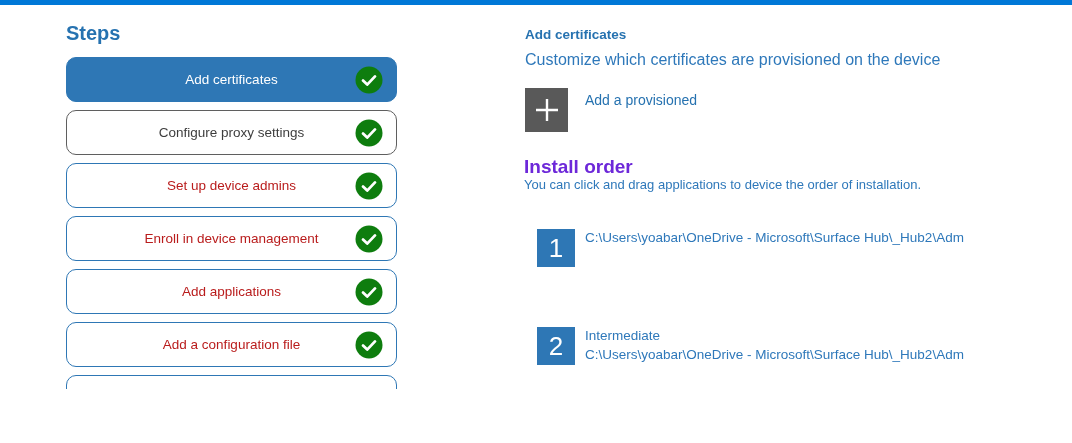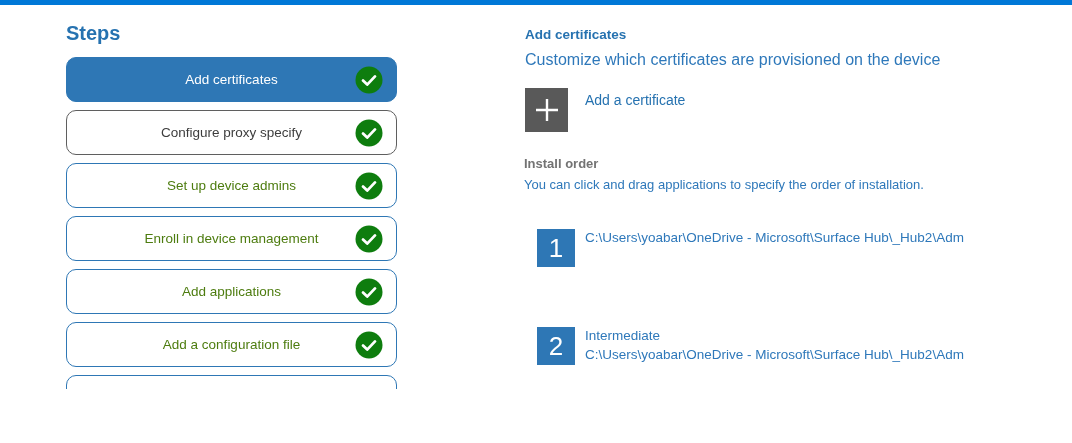--- a/index.html
+++ b/index.html
@@ -34,21 +34,21 @@
     left: 66px; top: 57px;
     width: 329px;
   }
   .step-btn {
     position: relative;
     width: 329px; height: 43px;
     margin-bottom: 8px;
     border: 1px solid #2e77b5;
     border-radius: 10px;
     background: #ffffff;
-    color: #4d7c0f;
+    color: #b91c1c;
     font-size: 13.5px;
     display: flex;
     align-items: center;
     justify-content: center;
     cursor: pointer;
   }
   .step-btn.active {
     background: #2e77b5;
     border-color: #2e77b5;
     color: #ffffff;
@@ -97,23 +97,23 @@
   }
   .add-label {
     margin-left: 17px;
     padding-top: 4px;
     font-size: 14px;
     color: #2672b0;
   }
   .install-title {
     position: absolute;
     left: 524px; top: 156px;
-    font-size: 13px;
+    font-size: 19px;
     font-weight: bold;
-    color: #737373;
+    color: #6d28d9;
   }
   .install-hint {
     position: absolute;
     left: 524px; top: 177px;
     font-size: 13px;
     color: #2e78ba;
   }
   .order-item {
     position: absolute;
     left: 537px;
@@ -161,21 +161,21 @@
 
     <div class="step-btn active">
       <span>Add certificates</span>
       <svg class="check" viewBox="0 0 28 28">
         <circle cx="14" cy="14" r="13.5" fill="#0e7d0e"></circle>
         <path d="M8 14.6 L12.2 18.6 L20 10.4" stroke="#ffffff" stroke-width="2.8" fill="none" stroke-linecap="round" stroke-linejoin="round"></path>
       </svg>
     </div>
 
     <div class="step-btn visited">
-      <span>Configure proxy specify</span>
+      <span>Configure proxy settings</span>
       <svg class="check" viewBox="0 0 28 28">
         <circle cx="14" cy="14" r="13.5" fill="#0e7d0e"></circle>
         <path d="M8 14.6 L12.2 18.6 L20 10.4" stroke="#ffffff" stroke-width="2.8" fill="none" stroke-linecap="round" stroke-linejoin="round"></path>
       </svg>
     </div>
 
     <div class="step-btn">
       <span>Set up device admins</span>
       <svg class="check" viewBox="0 0 28 28">
         <circle cx="14" cy="14" r="13.5" fill="#0e7d0e"></circle>
@@ -215,25 +215,25 @@
 
   <div class="content-title">Add certificates</div>
   <div class="content-sub">Customize which certificates are provisioned on the device</div>
 
   <div class="add-row">
     <div class="plus-square">
       <svg width="30" height="30" viewBox="0 0 30 30">
         <path d="M15 4 V26 M4 15 H26" stroke="#ffffff" stroke-width="2.4" fill="none"></path>
       </svg>
     </div>
-    <div class="add-label">Add a certificate</div>
+    <div class="add-label">Add a provisioned</div>
   </div>
 
   <div class="install-title">Install order</div>
-  <div class="install-hint">You can click and drag applications to specify the order of installation.</div>
+  <div class="install-hint">You can click and drag applications to device the order of installation.</div>
 
   <div class="order-item item-0">
     <div class="order-badge">1</div>
     <div class="order-text">
       <div class="order-path">C:\Users\yoabar\OneDrive - Microsoft\Surface Hub\_Hub2\Adm</div>
     </div>
   </div>
 
   <div class="order-item item-1">
     <div class="order-badge">2</div>

